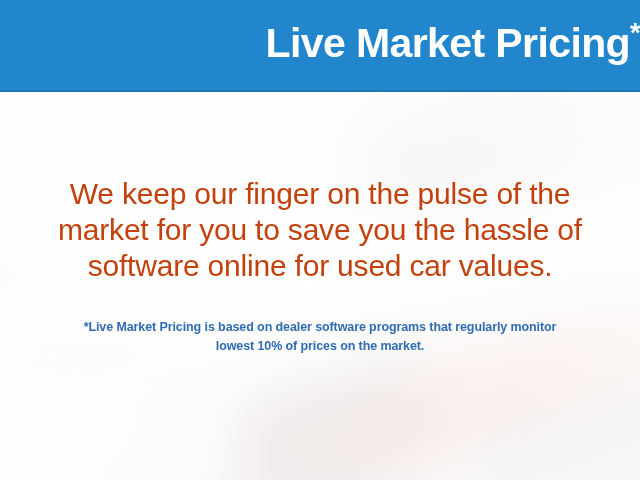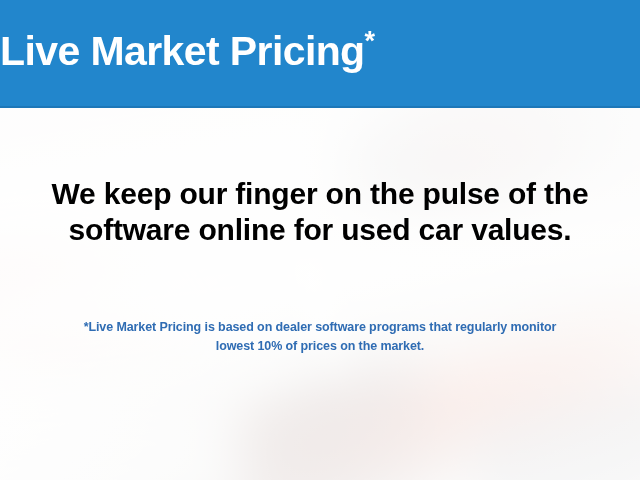--- a/index.html
+++ b/index.html
@@ -155,27 +155,27 @@
       rgba(255,255,255,0.86) 84%,
       rgba(255,255,255,0.88) 100%);
   }
 
   
   .header-band {
     position: absolute;
     left: 0;
     top: 0;
     width: 640px;
-    height: 108px;
+    height: 92px;
     background: #2286cc;
     border-bottom: 2px solid #1d77b8;
     box-sizing: border-box;
     display: flex;
     align-items: center;
-    justify-content: flex-start;
+    justify-content: flex-end;
   }
 
   .header-title {
     color: #ffffff;
     font-size: 41px;
     font-weight: bold;
     letter-spacing: -0.6px;
     line-height: 1;
     white-space: nowrap;
     margin: 0;
@@ -188,23 +188,23 @@
     line-height: 0;
   }
 
   
   .headline {
     position: absolute;
     left: 0;
     top: 176px;
     width: 640px;
     text-align: center;
-    color: #000000;
+    color: #c2410c;
     font-size: 30px;
-    font-weight: bold;
+    font-weight: normal;
     line-height: 36px;
     letter-spacing: -0.2px;
   }
 
   .headline .line {
     display: block;
     white-space: nowrap;
   }
 
   
@@ -245,20 +245,21 @@
   </div>
 
   <div class="veil"></div>
 
   <div class="header-band">
     <h1 class="header-title"><span>Live Market Pricing</span><span class="asterisk">*</span></h1>
   </div>
 
   <div class="headline">
     <span class="line">We keep our finger on the pulse of the</span>
+    <span class="line">market for you to save you the hassle of</span>
     <span class="line">software online for used car values.</span>
   </div>
 
   <div class="disclaimer">
     <span class="line">*Live Market Pricing is based on dealer software programs that regularly monitor</span>
     <span class="line">lowest 10% of prices on the market.</span>
   </div>
 
 </div>
 

